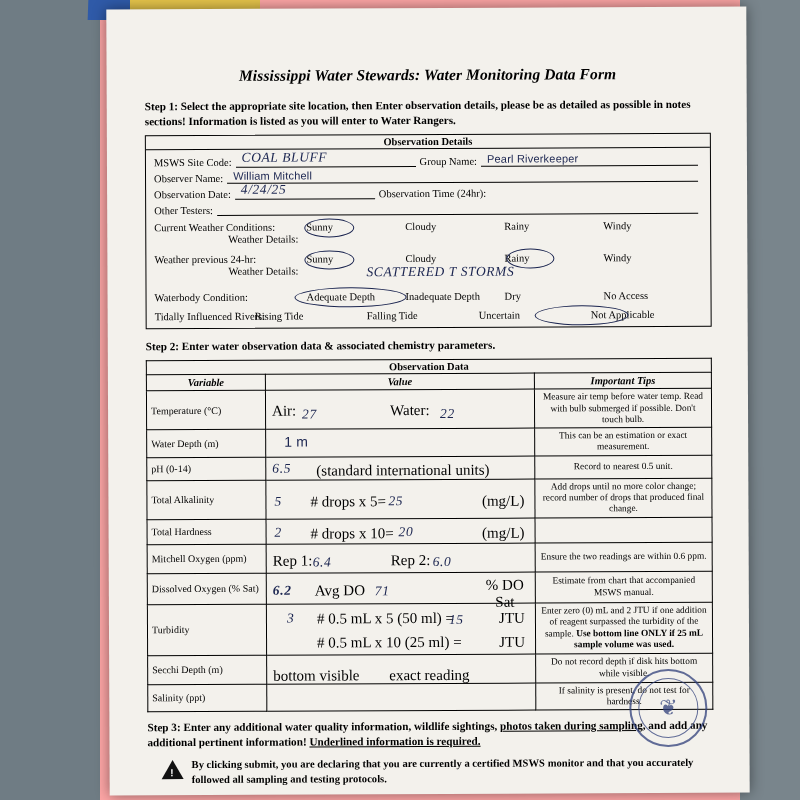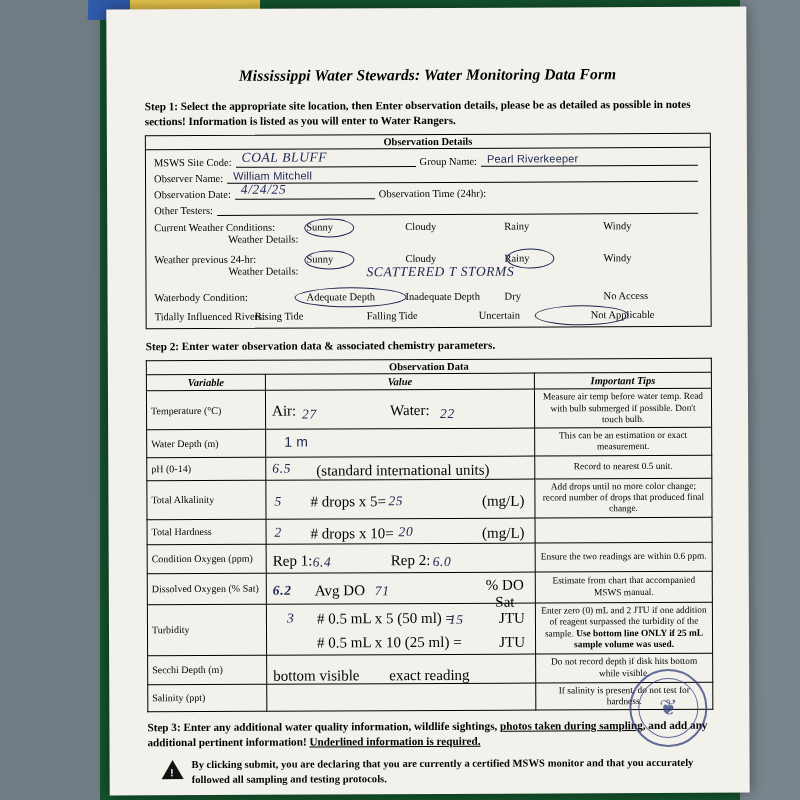--- a/index.html
+++ b/index.html
@@ -2,21 +2,21 @@
 <html><head>
 <meta charset="utf-8">
 <style>
   html,body{margin:0;padding:0;}
   body{
     width:800px;height:800px;overflow:hidden;
     background:#6d7a82;
     font-family:"Liberation Serif", serif;
   }
   
-  .photo{position:absolute;inset:0;background:#14532d;}
+  .photo{position:absolute;inset:0;background:#fca5a5;}
   .desk-left{position:absolute;left:0;top:0;width:100px;height:800px;background:#6f7c84;}
   .blue-strip{position:absolute;left:88px;top:0;width:42px;height:20px;background:#2f5aa8;transform:skewX(-2deg);}
   .yellow-strip{position:absolute;left:130px;top:0;width:130px;height:14px;background:#e4c34a;}
   .right-desk{position:absolute;right:0;top:0;width:60px;height:800px;background:#79858c;}
   .paper{
     position:absolute;left:108px;top:8px;width:640px;height:786px;
     background:#f3f1ec;
     box-shadow:0 0 14px rgba(0,0,0,.45);
     transform:rotate(-0.25deg);
   }
@@ -264,21 +264,21 @@
             <span class="hand cursive" style="left:4px;bottom:1px;">2</span>
             <span class="sub" style="position:absolute;left:40px;top:4px;"># drops x 10=</span>
             <span class="hand cursive" style="left:128px;bottom:1px;">20</span>
             <span class="sub" style="position:absolute;right:6px;top:4px;">(mg/L)</span>
           </div>
         </td>
         <td class="c-tip"></td>
       </tr>
 
       <tr>
-        <td class="c-var">Condition Oxygen (ppm)</td>
+        <td class="c-var">Mitchell Oxygen (ppm)</td>
         <td class="c-val">
           <div class="cellwrap" style="height:24px;">
             <span class="sub" style="position:absolute;left:2px;top:6px;">Rep 1:</span>
             <span class="hand cursive" style="left:42px;bottom:0;">6.4</span>
             <span class="sub" style="position:absolute;left:120px;top:6px;">Rep 2:</span>
             <span class="hand cursive" style="left:162px;bottom:0;">6.0</span>
           </div>
         </td>
         <td class="c-tip">Ensure the two readings are within 0.6 ppm.</td>
       </tr>

